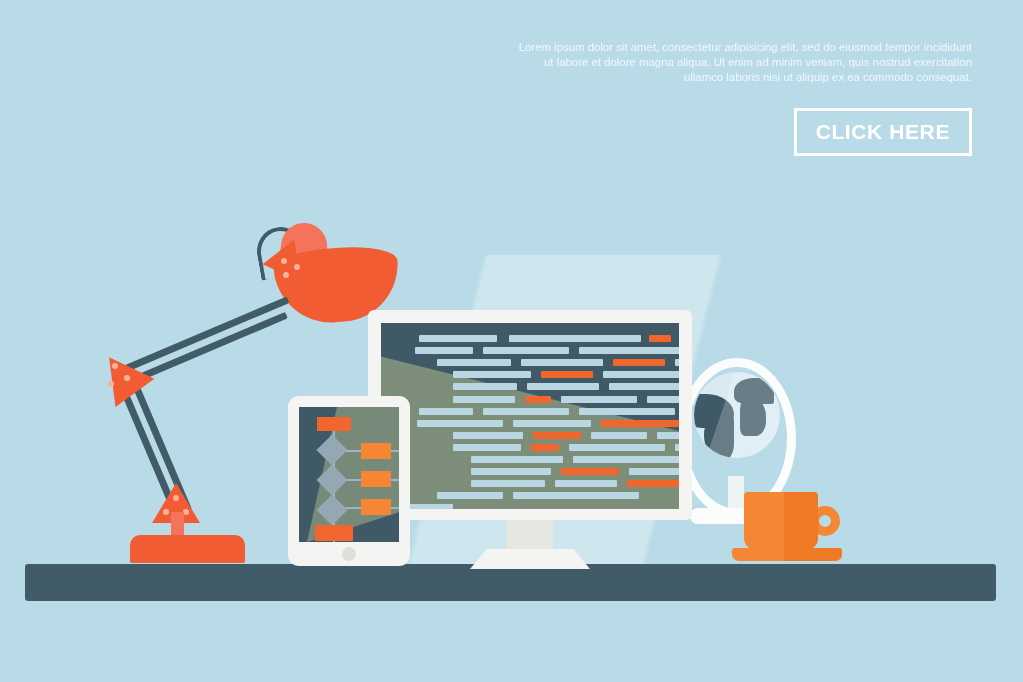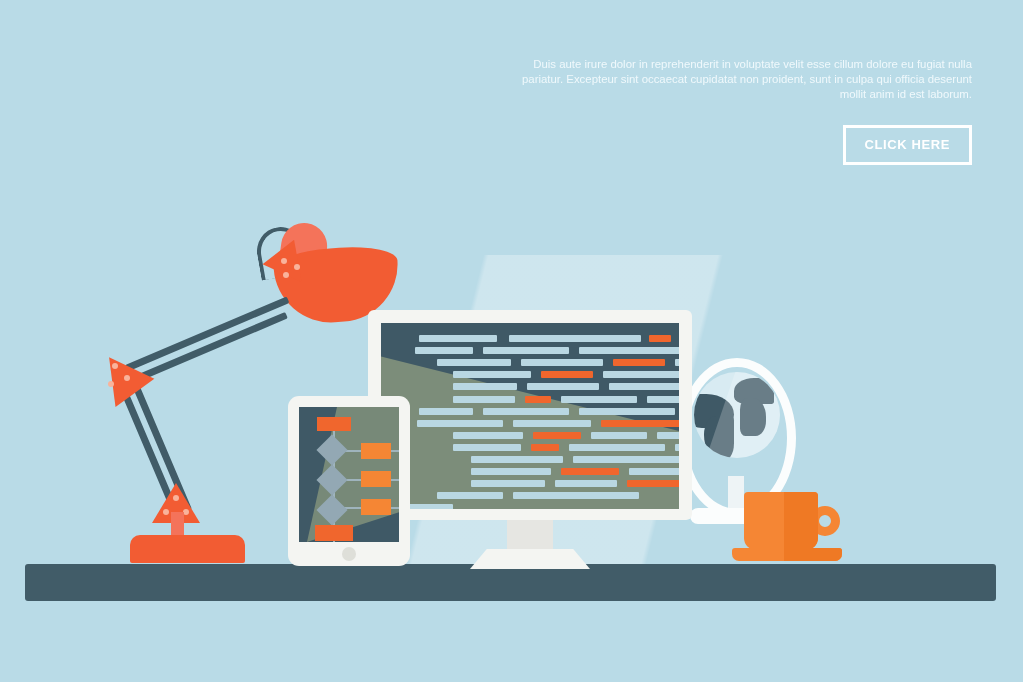--- a/index.html
+++ b/index.html
@@ -18,21 +18,21 @@
     letter-spacing:-0.3px;margin:0 0 14px 0;white-space:nowrap;
   }
   .para{
     color:#f2fafd;font-size:11.4px;line-height:15.2px;margin:0;
     opacity:.97;
   }
   .para.second{margin-top:17px;}
   .btn{
     display:inline-block;margin-top:22px;
     border:3px solid #ffffff;color:#ffffff;
-    font-size:13px;font-weight:bold;letter-spacing:.6px;
+    font-size:21px;font-weight:bold;letter-spacing:.6px;
     padding:10px 19px 11px 19px;background:transparent;
     line-height:1;
     margin-left:13px;
   }
 
   
   .desk{
     position:absolute;left:25px;top:564px;width:971px;height:37px;
     background:#415c68;border-radius:3px;
   }
@@ -123,21 +123,21 @@
   .saucer-shade{position:absolute;left:44px;top:62px;width:58px;height:13px;background:#ef7924;border-radius:0 3px 7px 0;}
 </style>
 </head>
 <body>
 
 <div id="stage">
 
   <div class="beam"></div>
 
   <div class="textblock">
-    <p class="para second">Duis aute irure dolor in reprehenderit in voluptate velit esse cillum dolore eu fugiat nulla pariatur. Excepteur sint occaecat cupidatat non proident, sunt in culpa qui officia deserunt mollit anim id est laborum.</p>
+    <p class="para">Lorem ipsum dolor sit amet, consectetur adipisicing elit, sed do eiusmod tempor incididunt ut labore et dolore magna aliqua. Ut enim ad minim veniam, quis nostrud exercitation ullamco laboris nisi ut aliquip ex ea commodo consequat.</p>
     <div class="btn">CLICK HERE</div>
   </div>
 
   <div class="desk"></div>
 
   <div class="lamp">
     <div class="cord"></div>
     <div class="shade-back"></div>
     <div class="bulb"></div>
     <div class="shade-cone"></div>

